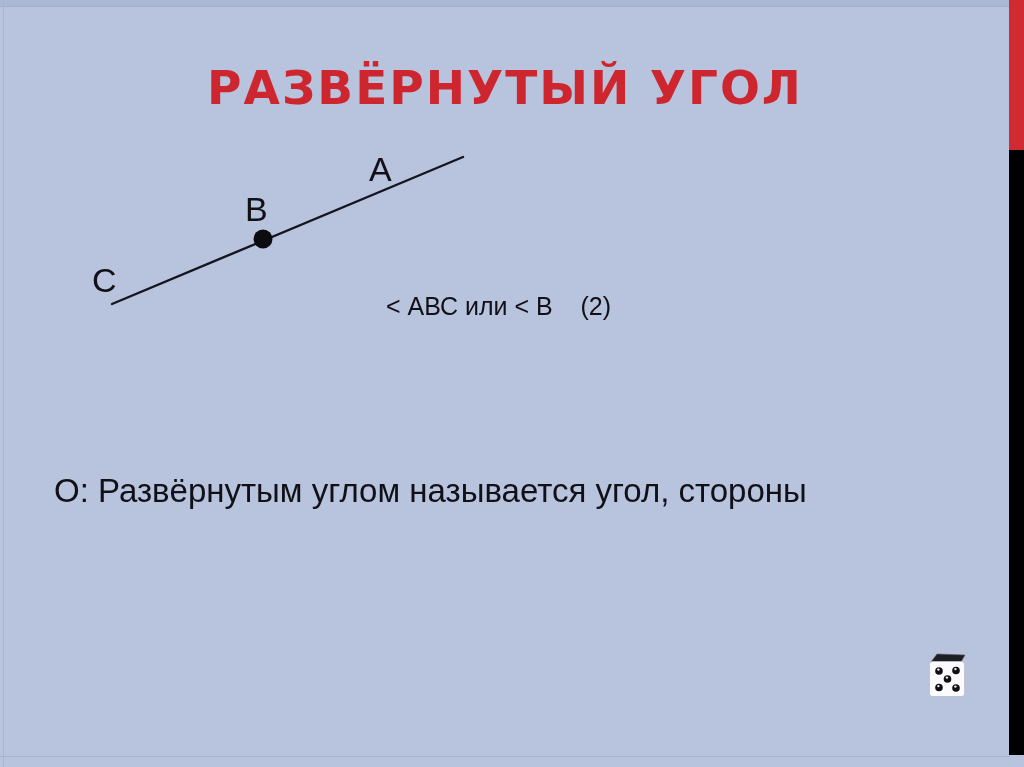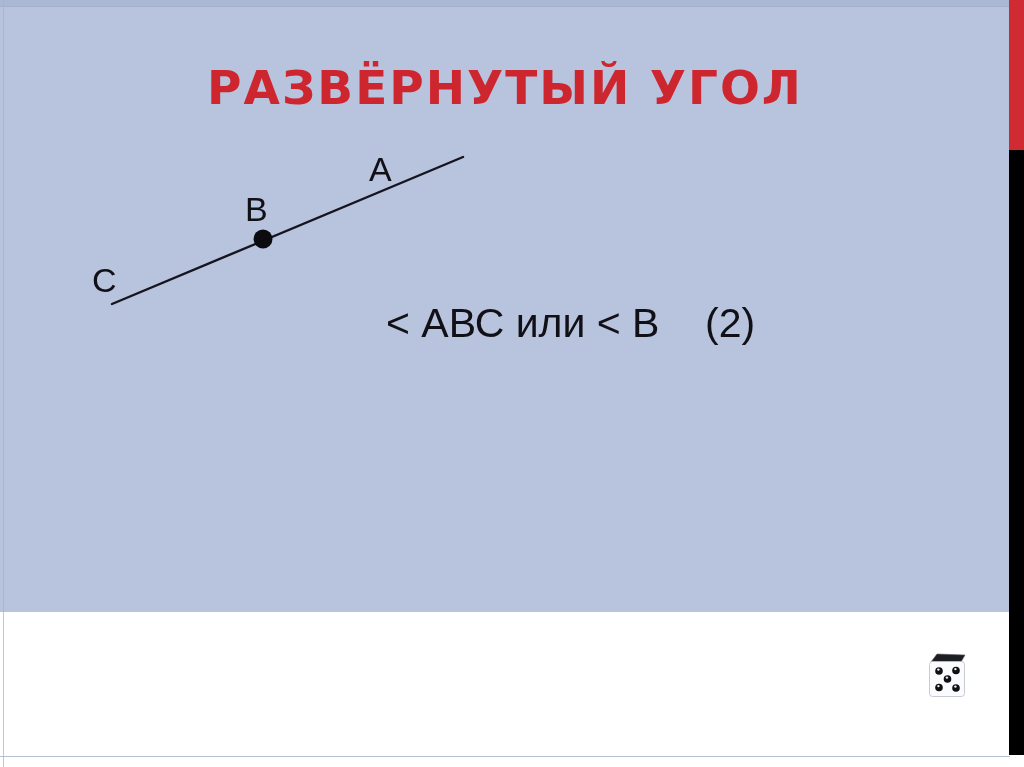--- a/index.html
+++ b/index.html
@@ -8,21 +8,21 @@
     --c-edge-line:#a3b0cd;
     --c-accent-red:#d02a32;
     --c-accent-black:#000000;
     --c-title-red:#ce262e;
     --c-text:#101016;
   }
   *{margin:0;padding:0;box-sizing:border-box;}
   html,body{width:1024px;height:767px;overflow:hidden;}
   body{font-family:"Liberation Sans",sans-serif;}
   .slide{
-    position:relative;width:1024px;height:612px;
+    position:relative;width:1024px;height:767px;
     background:var(--c-background);
   }
   .top-band{
     position:absolute;left:0;top:0;width:1010px;height:7px;
     background:var(--c-top-band);
     border-bottom:1px solid var(--c-edge-line);
   }
   .edge-line-left{
     position:absolute;left:3px;top:0;width:1px;height:767px;
     background:var(--c-edge-line);opacity:.7;
@@ -50,22 +50,22 @@
   }
   .diagram-svg{position:absolute;left:0;top:0;width:1024px;height:767px;}
   .point-label{
     position:absolute;
     font-size:34px;line-height:1;color:var(--c-text);
   }
   .label-a{left:369px;top:152px;}
   .label-b{left:245px;top:192px;}
   .label-c{left:92px;top:263px;}
   .formula{
-    position:absolute;left:386px;top:301px;
-    font-size:41px;line-height:1.1;color:var(--c-text);
+    position:absolute;left:386px;top:293px;
+    font-size:25px;line-height:1.1;color:var(--c-text);
     white-space:pre;
   }
   .definition{
     position:absolute;left:54px;top:467px;width:850px;
     font-size:33px;line-height:47px;color:var(--c-text);
   }
   .dice{position:absolute;left:928px;top:652px;width:40px;height:46px;}
 </style>
 </head>
 <body>
@@ -85,20 +85,21 @@
     <circle cx="263" cy="239" r="9.5" fill="#0b0b10"></circle>
   </svg>
 
   <div class="point-label label-a">А</div>
   <div class="point-label label-b">В</div>
   <div class="point-label label-c">С</div>
 
   <div class="formula">&lt; АВС или &lt; В    (2)</div>
 
   <div class="definition">
+    <div>О: Развёрнутым углом называется угол, стороны</div>
   </div>
 
   <svg class="dice" viewBox="0 0 40 46" xmlns="http://www.w3.org/2000/svg">
     <polygon points="3,10 9,2 37,3 33,10" fill="#1d1d24" stroke="#5a5a64" stroke-width="0.6"></polygon>
     <rect x="1.5" y="9.5" width="35" height="35" rx="3" fill="#fbfbfd" stroke="#b9bec8" stroke-width="0.8"></rect>
     <g fill="#101014">
       <circle cx="11" cy="19" r="3.8"></circle>
       <circle cx="28" cy="18.5" r="3.8"></circle>
       <circle cx="19.5" cy="27" r="3.8"></circle>
       <circle cx="11" cy="35.5" r="3.8"></circle>

